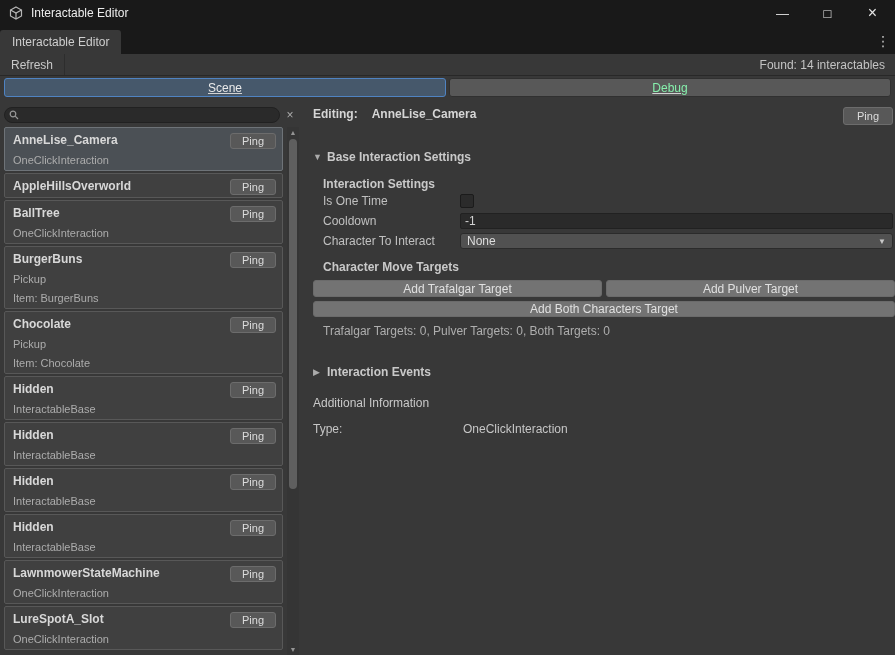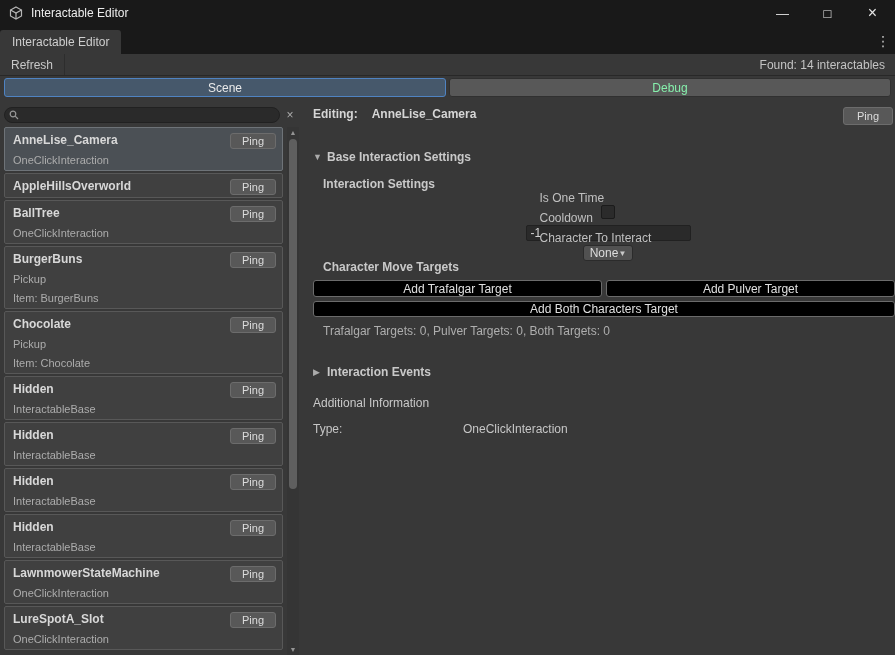--- a/index.html
+++ b/index.html
@@ -26,21 +26,21 @@
   .tabstrip { position:absolute; top:26px; left:0; right:0; height:28px; background:#191919; display:flex; align-items:flex-end; }
   .dock-tab { height:24px; background:#383838; padding:0 12px; display:flex; align-items:center; color:#CFCFCF; border-radius:3px 3px 0 0; font-size:12px; }
   .dock-menu { position:absolute; right:4px; top:6px; width:16px; height:18px; display:flex; align-items:center; justify-content:center; color:#C3C3C3; font-size:14px; }
 
   
   .toolbar { position:absolute; top:54px; left:0; right:0; height:22px; background:#383838; border-bottom:1px solid #282828; display:flex; align-items:center; }
   .refresh-btn { height:100%; padding:0 11px; display:flex; align-items:center; color:#C9C9C9; border-right:1px solid #2D2D2D; }
   .found-label { margin-left:auto; margin-right:10px; color:#C4C4C4; }
 
   
-  .viewtabs { position:absolute; top:78px; left:0; right:0; height:19px; display:flex; gap:3px; padding:0 4px; }
+  .viewtabs { position:absolute; top:78px; left:0; right:0; height:19px; display:flex; gap:3px; padding:0 4px;text-decoration:underline; }
   .viewtab { flex:1; display:flex; align-items:center; justify-content:center; border-radius:3px; font-size:12px; }
   .viewtab.active { background:#46586B; border:1px solid #4F83C2; color:#EAEAEA; }
   .viewtab.inactive { background:#585858; border:1px solid #303030; color:#86efac; }
 
   
   .search-field { position:absolute; left:4px; top:107px; width:276px; height:16px; background:#2A2A2A; border:1px solid #212121; border-radius:8px; display:flex; align-items:center; padding:0 4px; }
   .search-field svg { flex:0 0 auto; }
   .search-input { flex:1; margin-left:4px; background:transparent; border:none; outline:none; color:#D2D2D2; font-family:"Liberation Sans",sans-serif; font-size:11px; height:14px; }
   .search-clear { position:absolute; left:283px; top:107px; width:14px; height:16px; display:flex; align-items:center; justify-content:center; color:#ABABAB; font-size:12px; }
 
@@ -67,32 +67,32 @@
 
   .foldout { display:flex; align-items:center; padding-left:8px; font-weight:bold; color:#C9C9C9; }
   .foldout .arrow { width:14px; font-size:9px; color:#ABABAB; font-weight:normal; }
   .foldout.base { margin-top:25px; }
   .foldout.events { margin-top:27px; }
 
   .group-header { margin-top:13px; padding-left:18px; font-weight:bold; color:#C9C9C9; }
   .group-header.move-targets { margin-top:9px; }
   .add-header { margin-top:17px; padding-left:8px; font-weight:normal; color:#C9C9C9; }
 
-  .prop-row { display:flex; align-items:center; height:20px; padding-left:18px; padding-right:2px;flex-direction:column; }
+  .prop-row { display:flex; align-items:center; height:20px; padding-left:18px; padding-right:2px; }
   .prop-row:first-of-type { margin-top:4px; }
   .prop-label { width:137px; flex:0 0 auto; color:#C0C0C0; }
   .prop-control { flex:1; display:flex; align-items:center; }
 
   .checkbox { width:14px; height:14px; background:#2B2B2B; border:1px solid #1B1B1B; border-radius:2px; }
   .text-field { flex:1; height:16px; background:#2A2A2A; border:1px solid #212121; border-radius:2px; color:#D2D2D2; padding:0 4px; font-family:"Liberation Sans",sans-serif; font-size:12px; outline:none; }
   .dropdown { flex:1; height:16px; background:#515151; border:1px solid #2B2B2B; border-radius:3px; display:flex; align-items:center; padding:0 6px; color:#DDDDDD; }
   .dropdown .dd-arrow { margin-left:auto; font-size:8px; color:#C8C8C8; }
 
   .btn-row { display:flex; gap:4px; margin-top:6px; margin-left:8px; margin-right:0; height:17px; }
-  .action-btn { flex:1; background:#000000; border:1px solid #6B6B6B; border-radius:3px; color:#E0E0E0; display:flex; align-items:center; justify-content:center; font-size:12px; }
+  .action-btn { flex:1; background:#737373; border:1px solid #6B6B6B; border-radius:3px; color:#E0E0E0; display:flex; align-items:center; justify-content:center; font-size:12px; }
   .btn-row.single { margin-top:4px; height:16px; }
 
   .targets-summary { margin-top:7px; padding-left:18px; color:#AEAEAE; }
 
   .type-row { display:flex; align-items:center; margin-top:9px; height:20px; padding-left:8px; }
   .type-label { width:150px; flex:0 0 auto; color:#C6C6C6; }
   .type-value { color:#C6C6C6; }
 </style>
 </head>
 <body>

